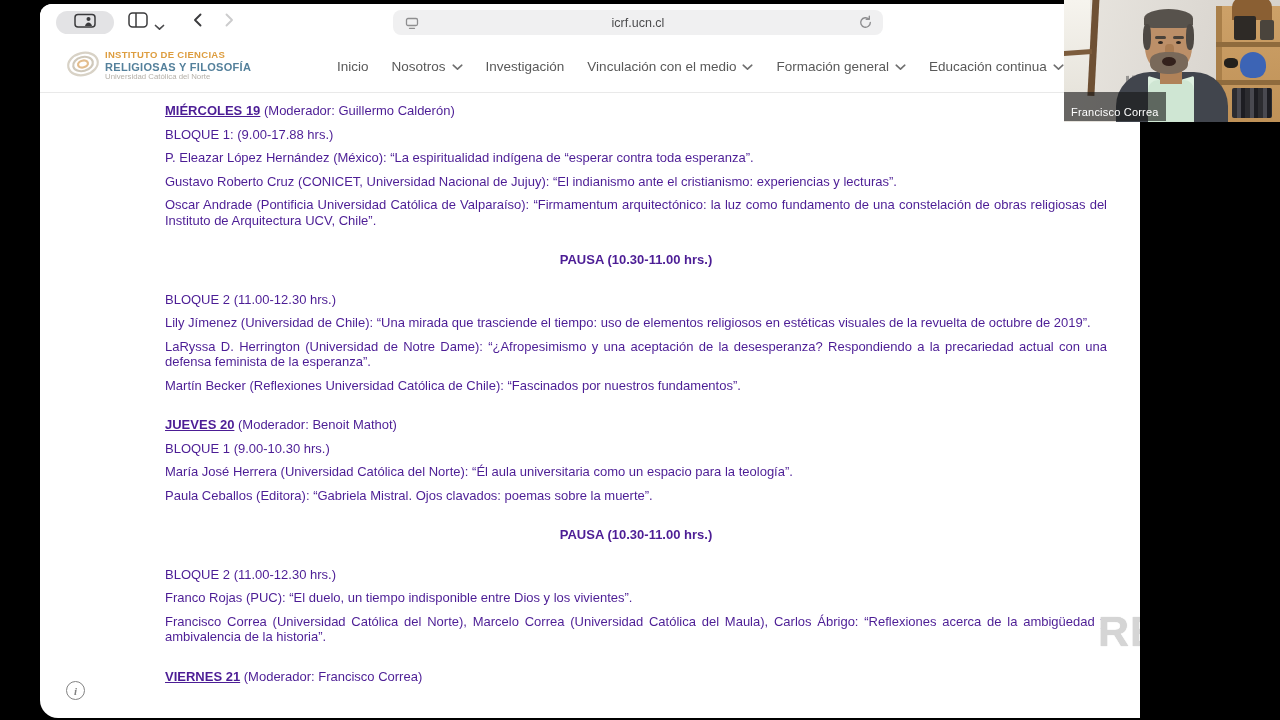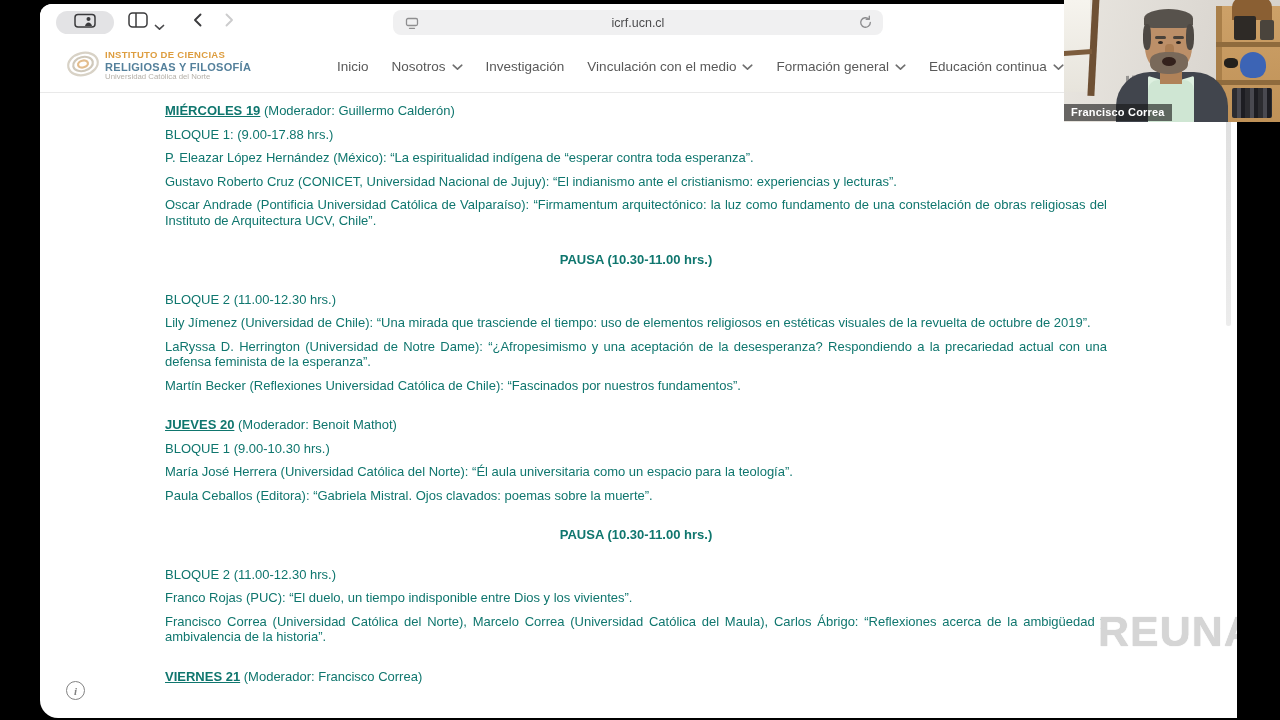--- a/index.html
+++ b/index.html
@@ -4,21 +4,21 @@
 <style>
   html,body{margin:0;padding:0;}
   body{
     width:1280px;height:720px;background:#000;overflow:hidden;position:relative;
     font-family:"Liberation Sans",sans-serif;
   }
   .stage{position:absolute;inset:0;}
 
   
   .window{
-    position:absolute;left:40px;top:4px;width:1197px;height:714px;
+    position:absolute;left:40px;top:4px;width:1100px;height:714px;
     background:#fff;border-radius:12px 0 0 18px;z-index:1;overflow:hidden;
   }
 
   
   .toolbar{position:absolute;left:0;top:0;width:100%;height:36px;background:#fff;}
   .share-pill{
     position:absolute;left:16px;top:7px;width:58px;height:23px;border-radius:12px;
     background:#e3e3e5;display:flex;align-items:center;justify-content:center;cursor:pointer;
   }
   .tb-btn{position:absolute;top:8px;display:flex;align-items:center;cursor:pointer;}
@@ -45,21 +45,21 @@
   .logo-l2{font-size:11px;font-weight:bold;letter-spacing:.3px;}
   .logo-l3{font-size:7.8px;}
   .main-nav{
     position:absolute;left:297px;top:0;height:52px;display:flex;align-items:center;
     gap:23px;white-space:nowrap;
   }
   .nav-item{font-size:13.5px;color:#595959;cursor:pointer;display:inline-flex;align-items:center;gap:6px;}
   .nav-item svg{margin-top:2px;}
 
   
-  .content{position:absolute;left:125px;top:99px;width:942px;color:#0f766e;}
+  .content{position:absolute;left:125px;top:99px;width:942px;color:#4c1d95;}
   .line{font-size:13px;line-height:15.5px;margin:0 0 8px 0;}
   .entry{text-align:justify;}
   .day{margin-top:24px;}
   .day.first{margin-top:0;}
   .day-title{font-weight:bold;text-decoration:underline;}
   .pause{margin-top:24px;margin-bottom:24px;text-align:center;font-weight:bold;}
 
   
   .scrollbar-thumb{
     position:absolute;left:1186px;top:92px;width:5px;height:230px;border-radius:3px;
@@ -113,21 +113,21 @@
   .wc-hair-side-r{position:absolute;left:122px;top:24px;width:8px;height:26px;background:#4d4843;border-radius:40%;}
   .wc-brow-l{position:absolute;left:91px;top:36px;width:11px;height:3px;background:#4a423a;border-radius:2px;}
   .wc-brow-r{position:absolute;left:109px;top:36px;width:11px;height:3px;background:#4a423a;border-radius:2px;}
   .wc-eye-l{position:absolute;left:94px;top:41px;width:5px;height:3px;background:#2e2620;border-radius:50%;}
   .wc-eye-r{position:absolute;left:112px;top:41px;width:5px;height:3px;background:#2e2620;border-radius:50%;}
   .wc-nose{position:absolute;left:101px;top:44px;width:9px;height:11px;background:#aa7c52;border-radius:40%;}
   .wc-beard{position:absolute;left:86px;top:52px;width:38px;height:22px;background:#79695a;border-radius:40% 40% 46% 46%;}
   .wc-mouth{position:absolute;left:98px;top:57px;width:14px;height:9px;background:#33211c;border-radius:50%;}
   .wc-name{
     position:absolute;left:0;bottom:1px;background:rgba(25,25,25,.62);color:#fff;
-    font-size:11px;padding:2px 7px 3px 7px;letter-spacing:.2px;font-weight:bold;
+    font-size:11px;padding:14px 7px 3px 7px;letter-spacing:.2px;
   }
 </style>
 </head>
 <body>
 
 <div class="stage">
 
   <div class="window">
 
     <div class="toolbar">

